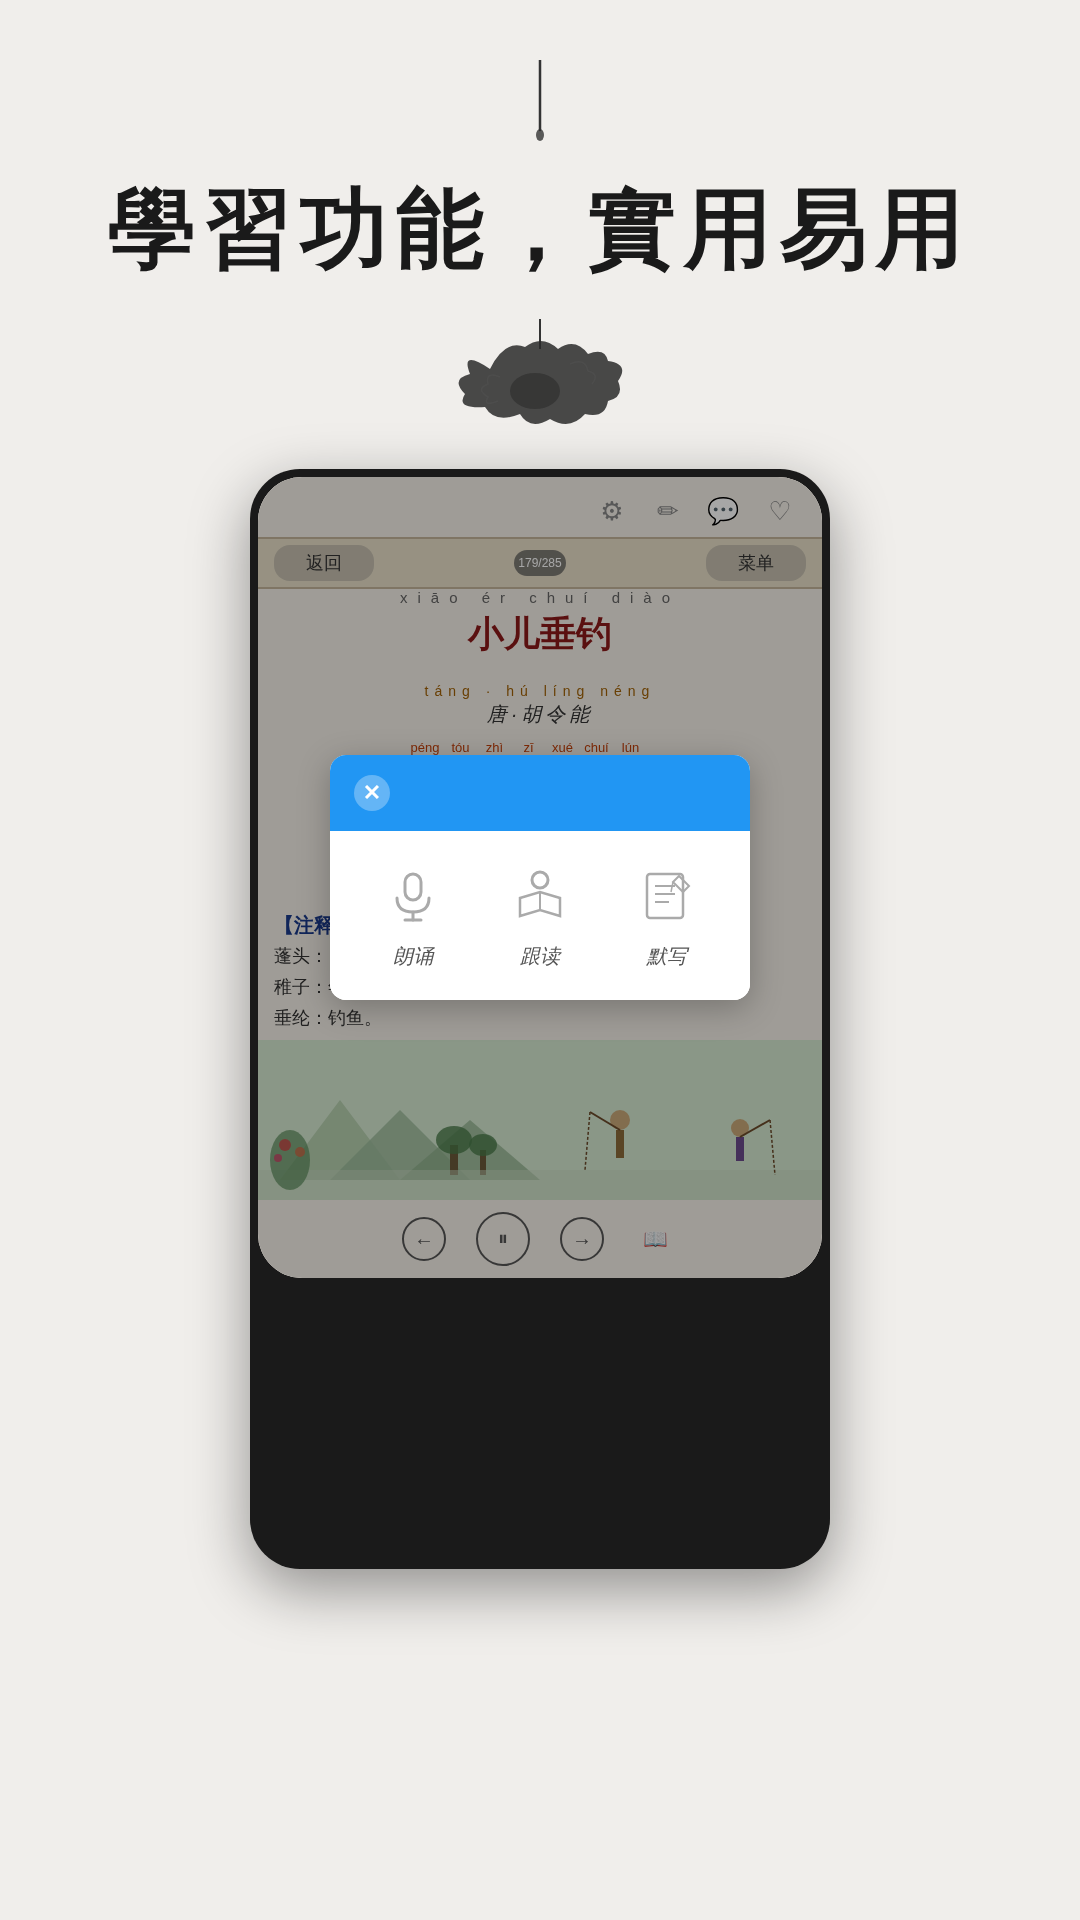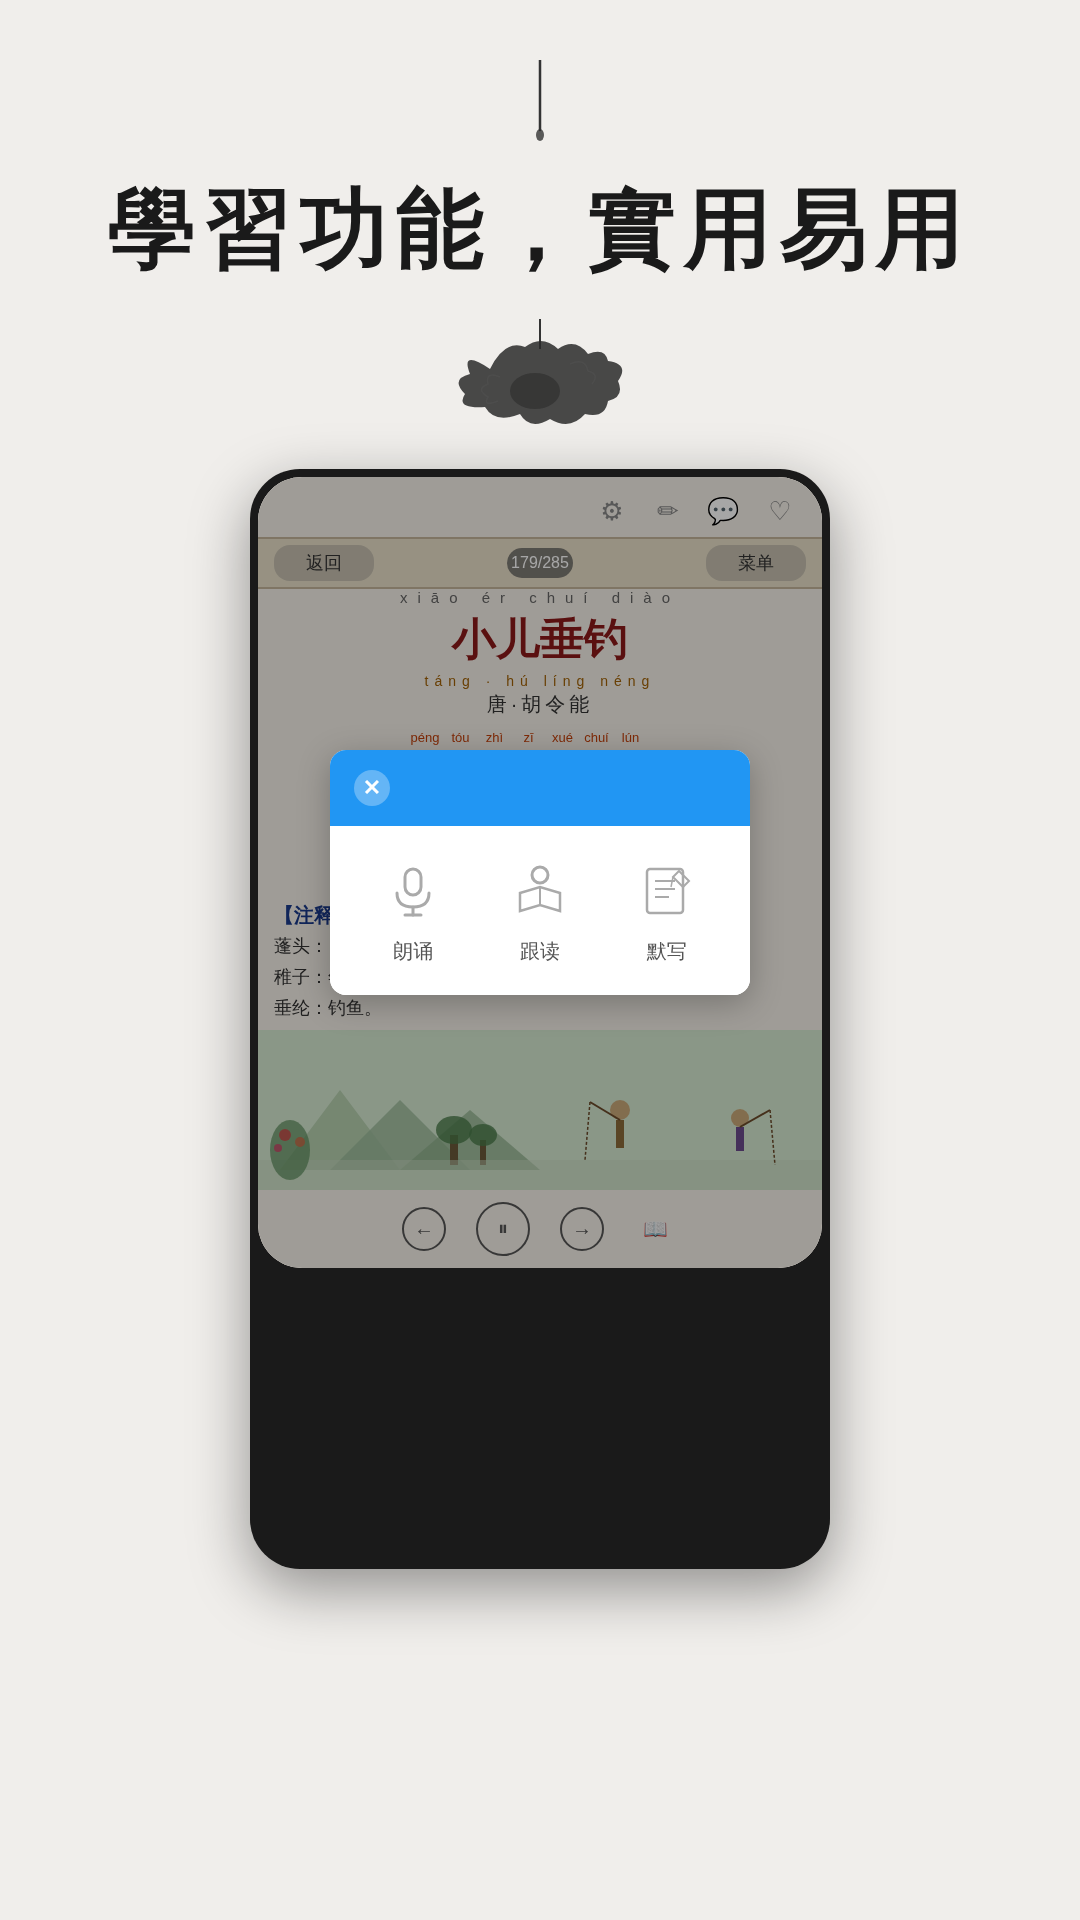--- a/index.html
+++ b/index.html
@@ -85,58 +85,59 @@
       font-size: 18px;
       color: #333;
       cursor: pointer;
     }
 
     .nav-page {
       background: rgba(80,80,80,0.7);
       color: #fff;
       border-radius: 20px;
       padding: 6px 4px;
-      font-size: 16px;
+      font-size: 12px;
     }
 
     
     .poem-section {
       padding: 0 12px;
       text-align: center;
     }
 
     .poem-pinyin-title {
       font-size: 15px;
       color: #666;
       letter-spacing: 10px;
       margin-bottom: 4px;
     }
 
     .poem-title {
-      font-size: 44px;
+      font-size: 36px;
       font-weight: bold;
-      margin-bottom: 4px;
+      margin-bottom: 24px;
     }
 
     .poem-title .normal {
       color: #8B1A1A;
     }
 
     .poem-author-pinyin {
       font-size: 14px;
       color: #a16207;
       letter-spacing: 6px;
       margin-bottom: 2px;
     }
 
     .poem-author {
       font-size: 20px;
       color: #333;
       letter-spacing: 4px;
       margin-bottom: 12px;
+      font-style: italic;
     }
 
     .poem-line {
       display: flex;
       align-items: flex-end;
       justify-content: center;
       margin-bottom: 4px;
       flex-wrap: wrap;
     }
 
@@ -279,20 +280,21 @@
       flex: 1;
       text-align: center;
       margin-right: 52px;
     }
 
     .modal-body {
       display: flex;
       justify-content: space-around;
       padding: 30px 20px 30px;
       background: #fff;
+      font-style: italic;
     }
 
     .modal-option {
       display: flex;
       flex-direction: column;
       align-items: center;
       gap: 12px;
       cursor: pointer;
     }
 

